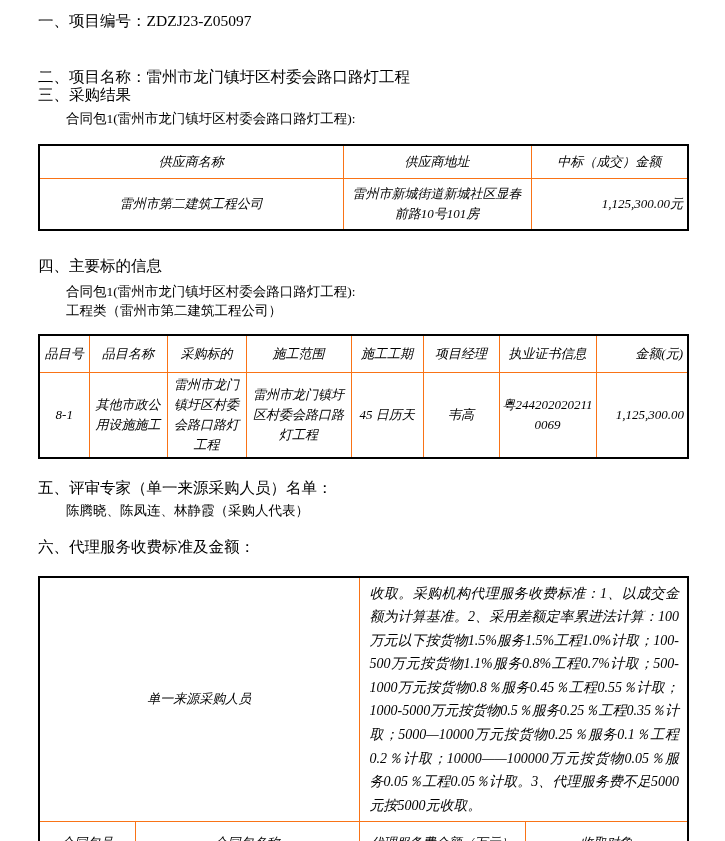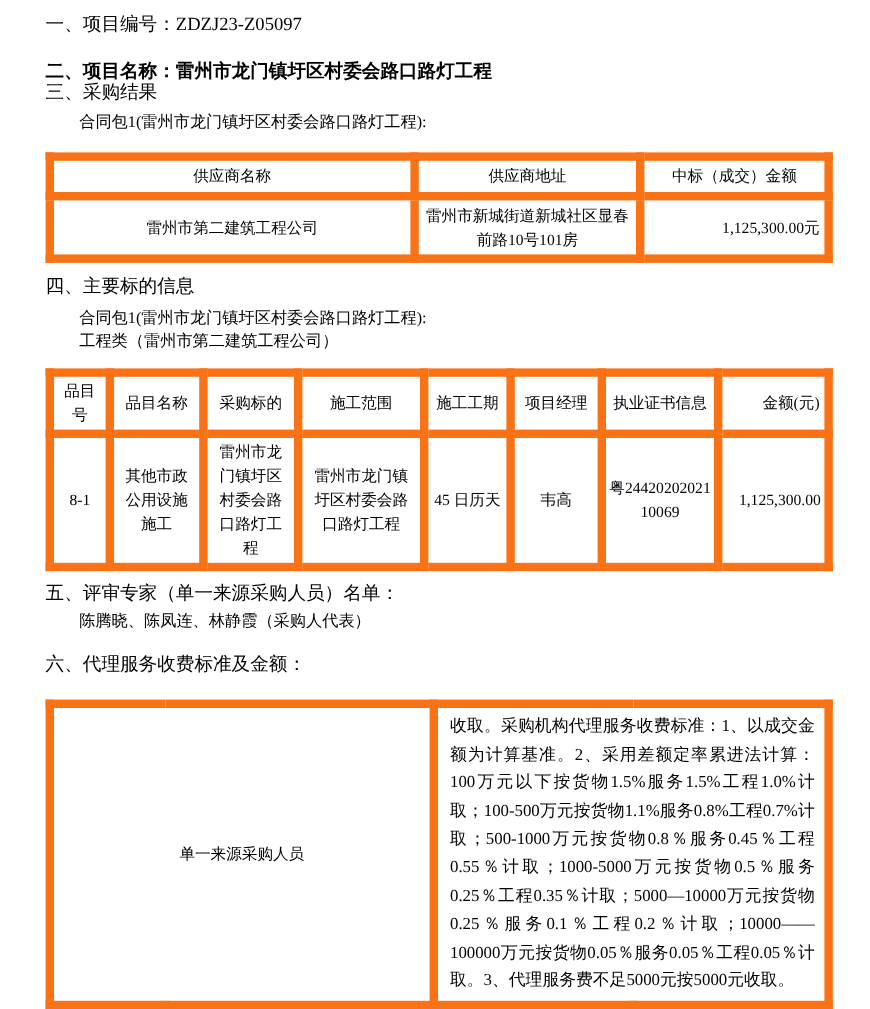--- a/index.html
+++ b/index.html
@@ -19,47 +19,48 @@
     font-weight: normal;
     white-space: nowrap;
   }
   .subline {
     font-size: 13.5px;
     line-height: 16px;
     margin-left: 28px;
     white-space: nowrap;
   }
 
-  .mt-h2 { margin-top: 21px; font-weight: bold; }
+  .mt-h2 { margin-top: 38px; }
   .mt-h3 { }
   .mt-sub1 { margin-top: 7px; }
   .mt-t1 { margin-top: 17px; }
-  .mt-h4 { margin-top: 11px; }
+  .mt-h4 { margin-top: 26px; }
   .mt-sub2 { margin-top: 9px; }
   .mt-sub3 { margin-top: 3px; }
   .mt-t2 { margin-top: 15px; }
-  .mt-h5 { margin-top: 10px; }
+  .mt-h5 { margin-top: 20px; }
   .mt-names { margin-top: 6px; }
   .mt-h6 { margin-top: 19px; }
   .mt-t3 { margin-top: 20px; }
 
   table.doc-table {
     width: 649px;
     border-collapse: collapse;
     table-layout: fixed;
     border: 2px solid #000;
   }
   table.doc-table td {
-    border: 7px solid #f97316;
+    border: 1px solid #f97316;
     font-size: 13px;
     line-height: 20px;
     text-align: center;
     vertical-align: middle;
     padding: 2px 4px;
     overflow: hidden;
+    font-style: italic;
   }
 
   
   .t1-header td { height: 33px; }
   .t1-data td { height: 52px; }
   .t1-amount { text-align: right !important; padding-right: 4px !important; }
 
   
   .t2-header td { height: 37px; }
   .t2-data td { height: 85px; }

